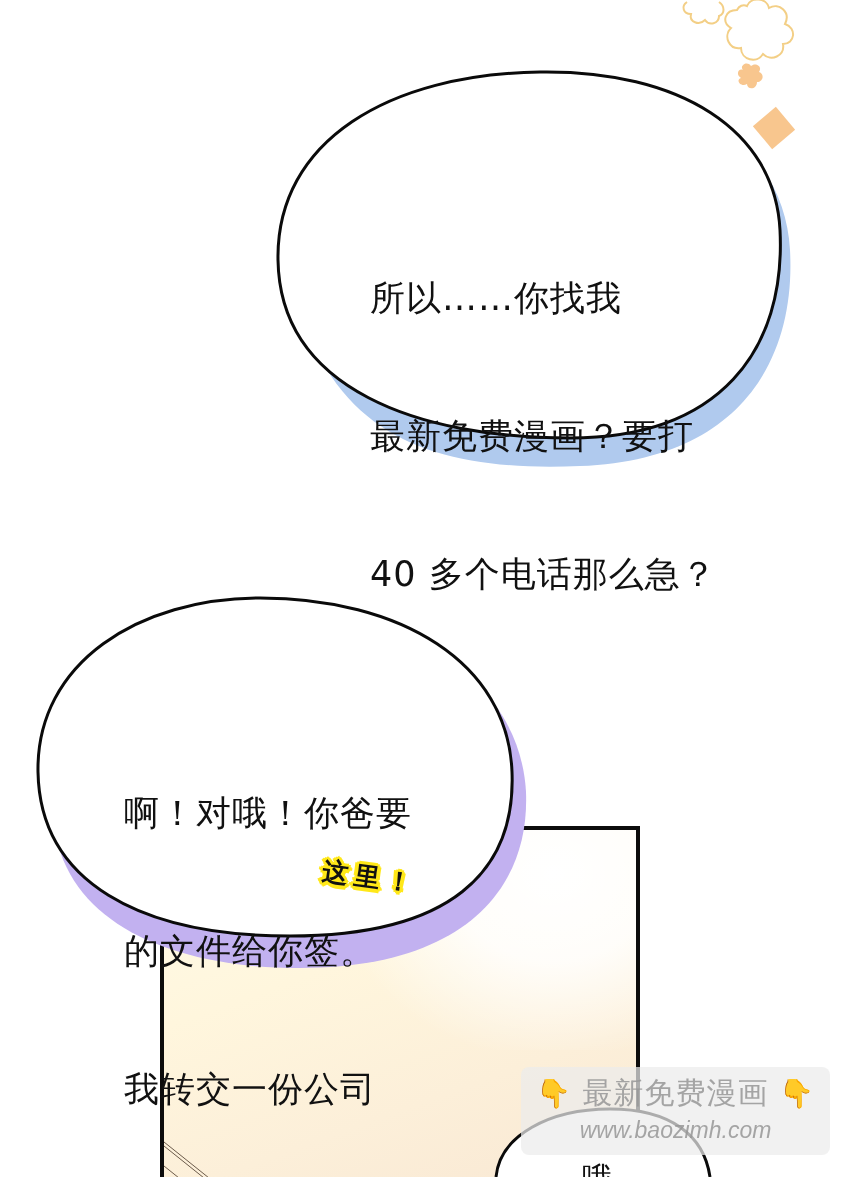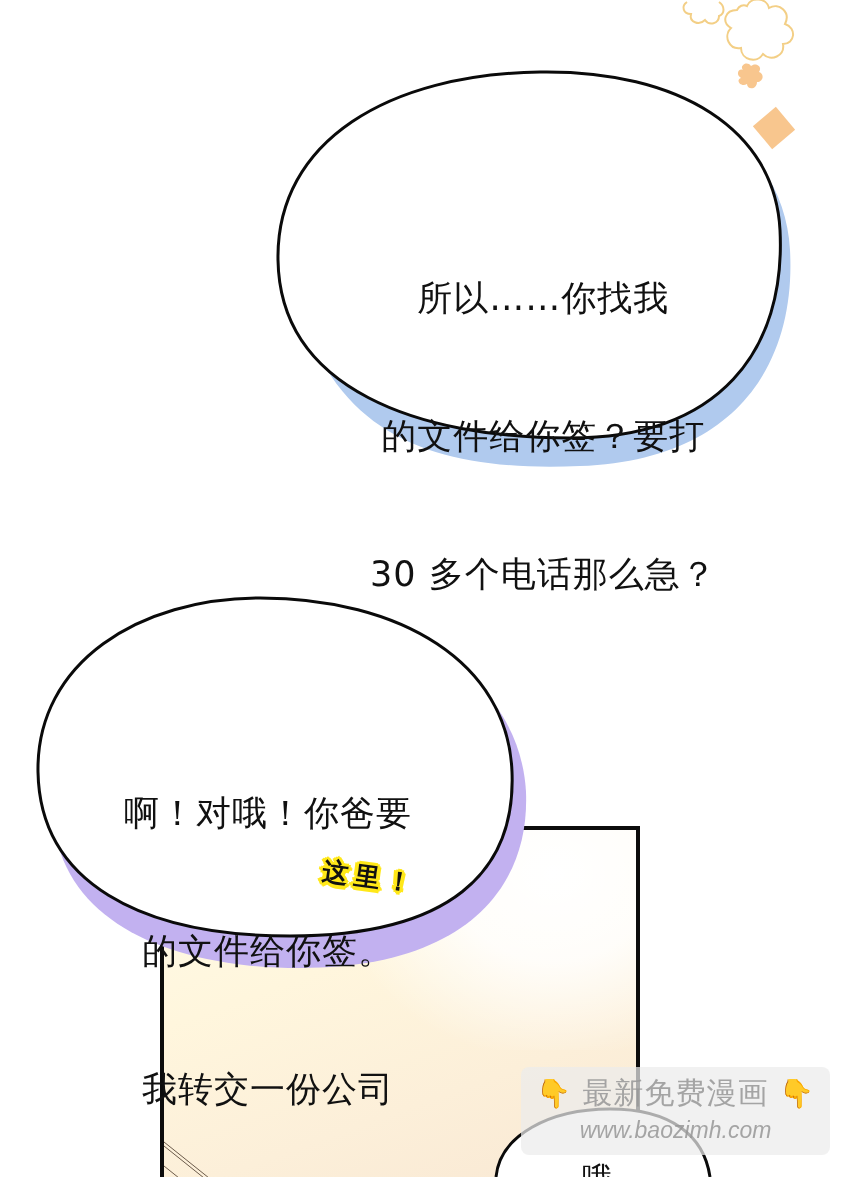--- a/index.html
+++ b/index.html
@@ -10,21 +10,20 @@
     }
     .abs { position: absolute; }
     .deco svg, .bubble svg, .panel svg { display: block; }
 
     
     .speech {
       position: absolute; color: #111;
       font-family: "DejaVu Sans", "Liberation Sans", sans-serif;
       font-size: 35px; line-height: 46px; letter-spacing: 1px;
       white-space: pre;
-      text-align: center;
     }
 
     
     .panel {
       position: absolute; left: 160px; top: 826px; width: 480px; height: 400px;
       border: 4px solid #0c0c0c; box-sizing: border-box;
       background: linear-gradient(160deg, #fffbe8 0%, #fff6dd 35%, #fcefd9 65%, #f8e6d2 100%);
       overflow: hidden;
     }
     .panel-glow {
@@ -83,22 +82,22 @@
 <div class="abs bubble" style="left:270px;top:60px;width:540px;height:420px;">
   <svg width="540" height="420" viewBox="0 0 540 420">
     <path d="M26,230 C30,90 140,18 270,16 C420,14 515,90 520,190 C526,300 470,400 310,406
              C170,412 60,380 26,230 Z" fill="#b0caee"></path>
     <path d="M8,200 C6,80 120,14 270,12 C410,10 505,70 510,170 C516,290 450,378 300,378
              C150,378 10,330 8,200 Z" fill="#ffffff" stroke="#0a0a0a" stroke-width="3"></path>
   </svg>
 </div>
 <div class="speech" style="left:370px;top:183px;">
   <div>所以……你找我</div>
-  <div>的文件给你签？要打</div>
-  <div>30 多个电话那么急？</div>
+  <div>最新免费漫画？要打</div>
+  <div>40 多个电话那么急？</div>
 </div>
 
 <div class="panel">
   <div class="panel-glow"></div>
   <svg class="abs" style="left:0;top:290px" width="120" height="110" viewBox="0 0 120 110">
     <line x1="0" y1="22" x2="60" y2="70" stroke="#6b5a4a" stroke-width="1"></line>
     <line x1="0" y1="26" x2="60" y2="74" stroke="#6b5a4a" stroke-width="1"></line>
     <line x1="0" y1="46" x2="40" y2="78" stroke="#6b5a4a" stroke-width="1"></line>
   </svg>
 </div>

